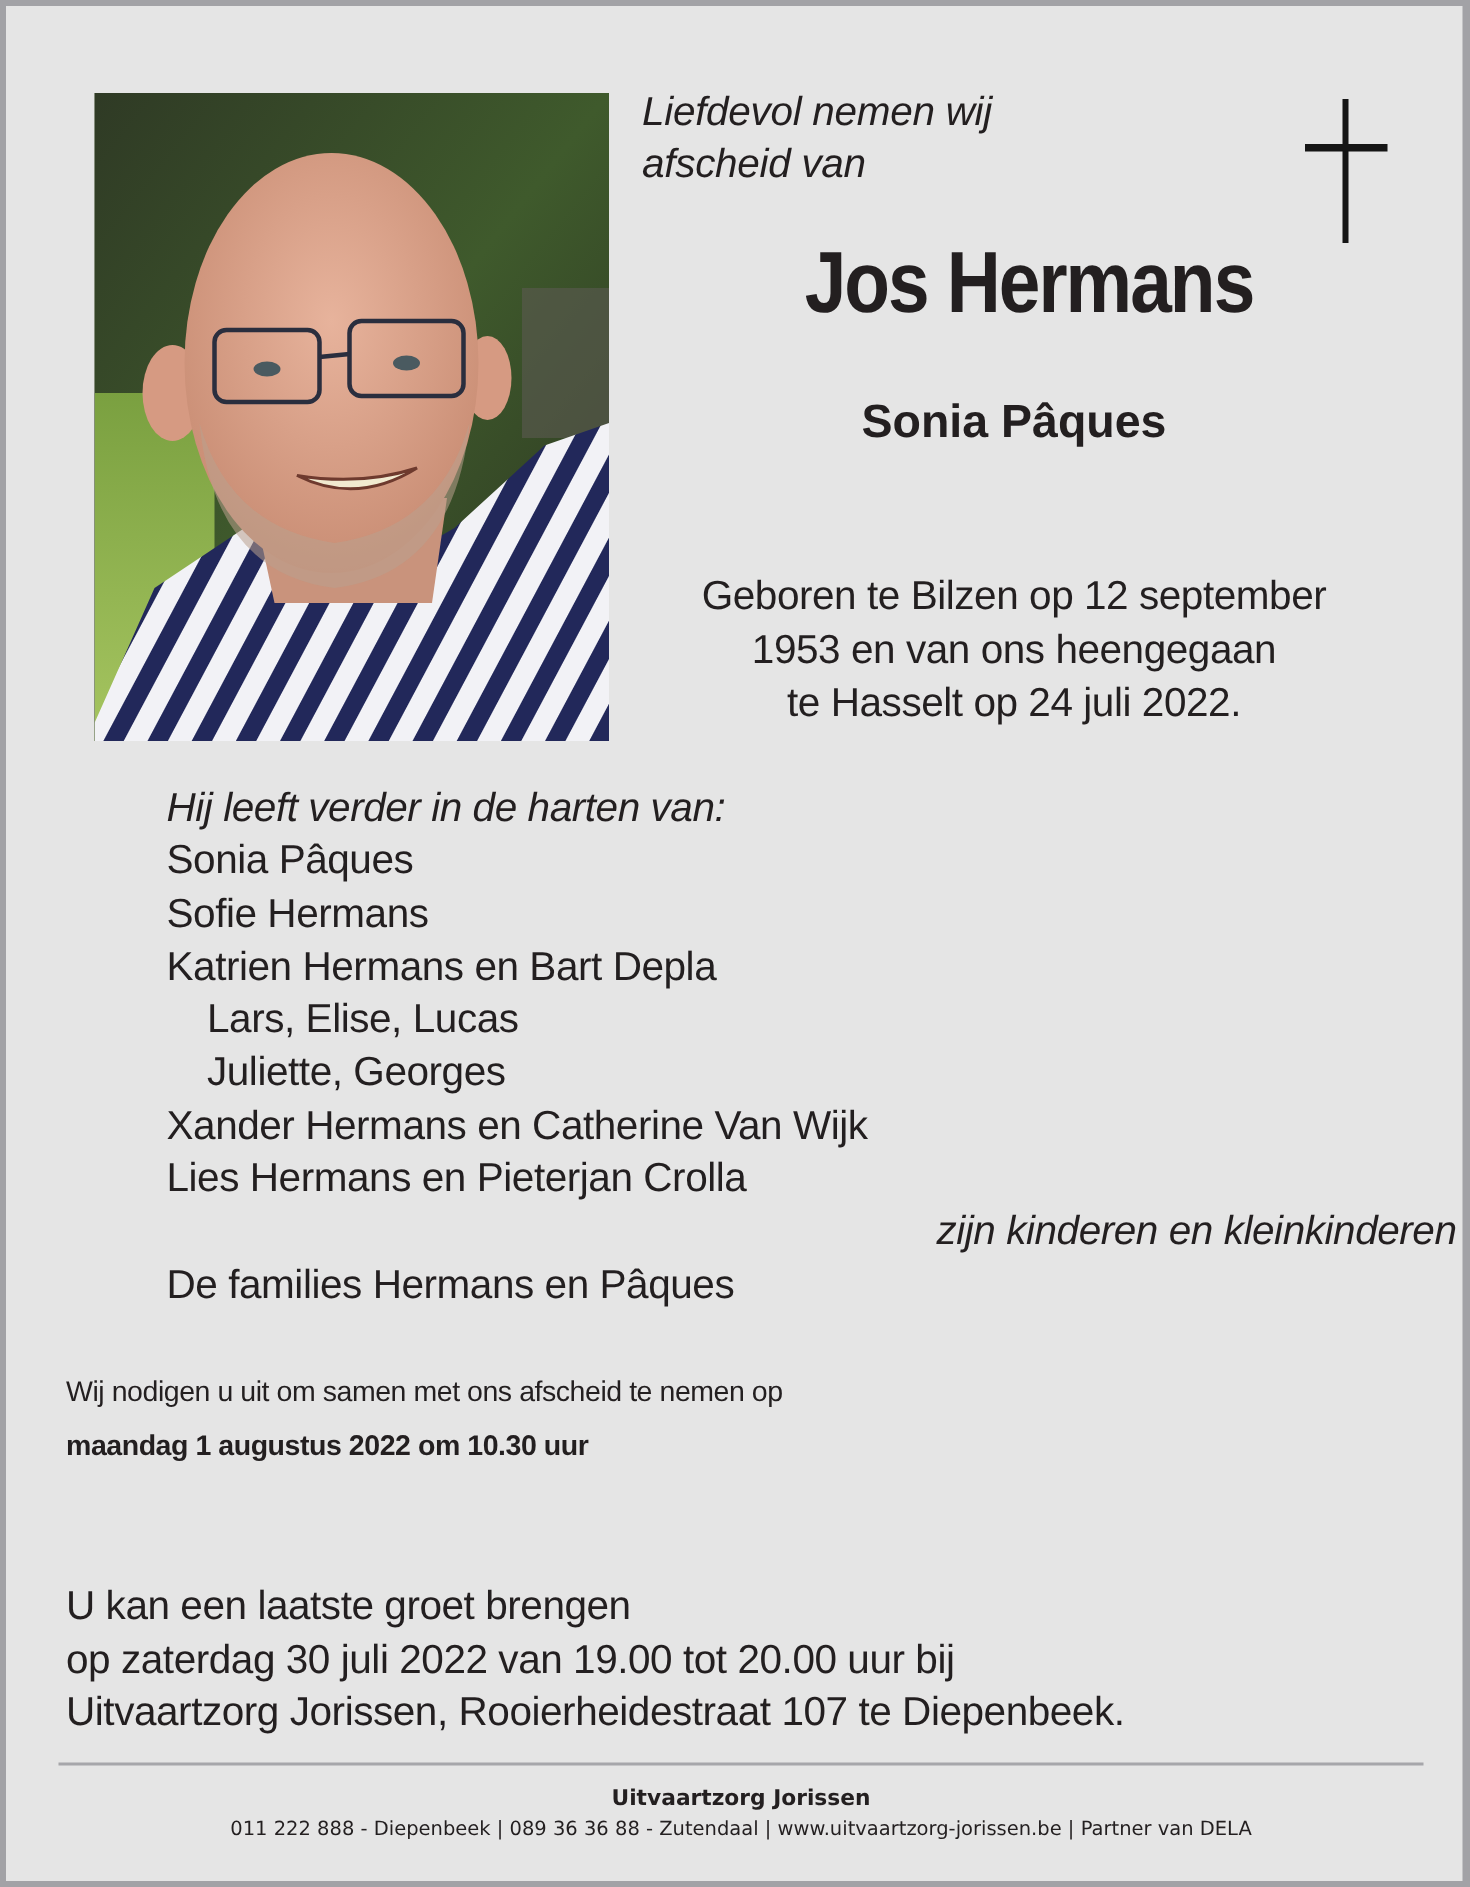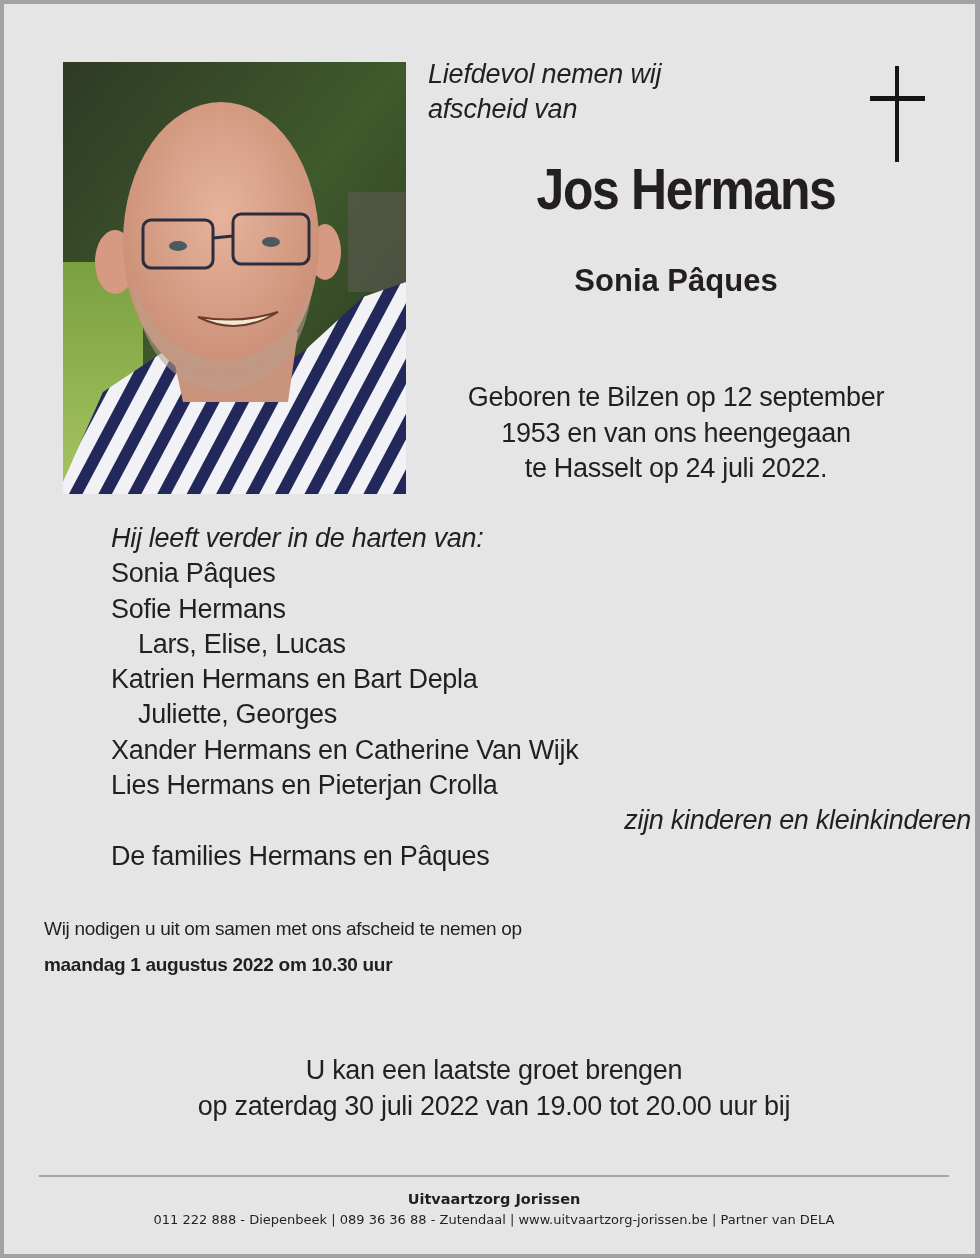--- a/index.html
+++ b/index.html
@@ -23,21 +23,21 @@
   
   .family { position: absolute; left: 59px; top: 517px; width: 860px; font-size: 27px; line-height: 35.3px; color: #231f20; letter-spacing: -0.3px; margin-left: 48px; }
   .family .row { position: relative; height: 35.3px; white-space: nowrap; }
   .family .heading { font-style: italic; }
   .family .indent { padding-left: 27px; }
   .family .rel { position: absolute; right: 0; top: 0; font-style: italic; }
 
   
   .ceremony { position: absolute; left: 40px; width: 900px; top: 907px; text-align: left; font-size: 19px; line-height: 35.5px; color: #231f20; letter-spacing: -0.3px; }
   .ceremony .bold { font-weight: bold; }
-  .visit { position: absolute; left: 40px; width: 900px; top: 1049px; text-align: center; font-size: 27px; line-height: 35.5px; color: #231f20; letter-spacing: -0.3px; }
+  .visit { position: absolute; left: 40px; width: 900px; top: 1049px; text-align: left; font-size: 27px; line-height: 35.5px; color: #231f20; letter-spacing: -0.3px; }
 
   
   .divider { position: absolute; left: 35px; top: 1171px; width: 910px; height: 2px; background: #a6a6aa; }
   .footer-title { position: absolute; left: 0; width: 980px; top: 1186px; text-align: center; font-family: "DejaVu Sans", sans-serif; font-weight: bold; font-size: 14.5px; line-height: 18px; color: #231f20; }
   .footer-info { position: absolute; left: 0; width: 980px; top: 1207px; text-align: center; font-family: "DejaVu Sans", sans-serif; font-size: 13px; line-height: 17px; color: #231f20; }
 </style>
 </head>
 <body>
 
 <div class="frame">
@@ -112,25 +112,25 @@
   </div>
 
   <div class="family">
     <div class="row heading">Hij leeft verder in de harten van:</div>
     <div class="row">
       <span>Sonia Pâques</span>
     </div>
     <div class="row">
       <span>Sofie Hermans</span>
     </div>
+    <div class="row">
+      <span>Katrien Hermans en Bart Depla</span>
+    </div>
     <div class="row indent">
       <span>Lars, Elise, Lucas</span>
-    </div>
-    <div class="row">
-      <span>Katrien Hermans en Bart Depla</span>
     </div>
     <div class="row indent">
       <span>Juliette, Georges</span>
     </div>
     <div class="row">
       <span>Xander Hermans en Catherine Van Wijk</span>
     </div>
     <div class="row">
       <span>Lies Hermans en Pieterjan Crolla</span>
     </div>
@@ -143,18 +143,19 @@
   </div>
 
   <div class="ceremony">
     <div>Wij nodigen u uit om samen met ons afscheid te nemen op</div>
     <div class="bold">maandag 1 augustus 2022 om 10.30 uur</div>
   </div>
 
   <div class="visit">
     <div>U kan een laatste groet brengen</div>
     <div>op zaterdag 30 juli 2022 van 19.00 tot 20.00 uur bij</div>
+    <div>Uitvaartzorg Jorissen, Rooierheidestraat 107 te Diepenbeek.</div>
   </div>
 
   <div class="divider"></div>
   <div class="footer-title">Uitvaartzorg Jorissen</div>
   <div class="footer-info">011 222 888 - Diepenbeek | 089 36 36 88 - Zutendaal | www.uitvaartzorg-jorissen.be | Partner van DELA</div>
 </div>
 
 </body></html>

